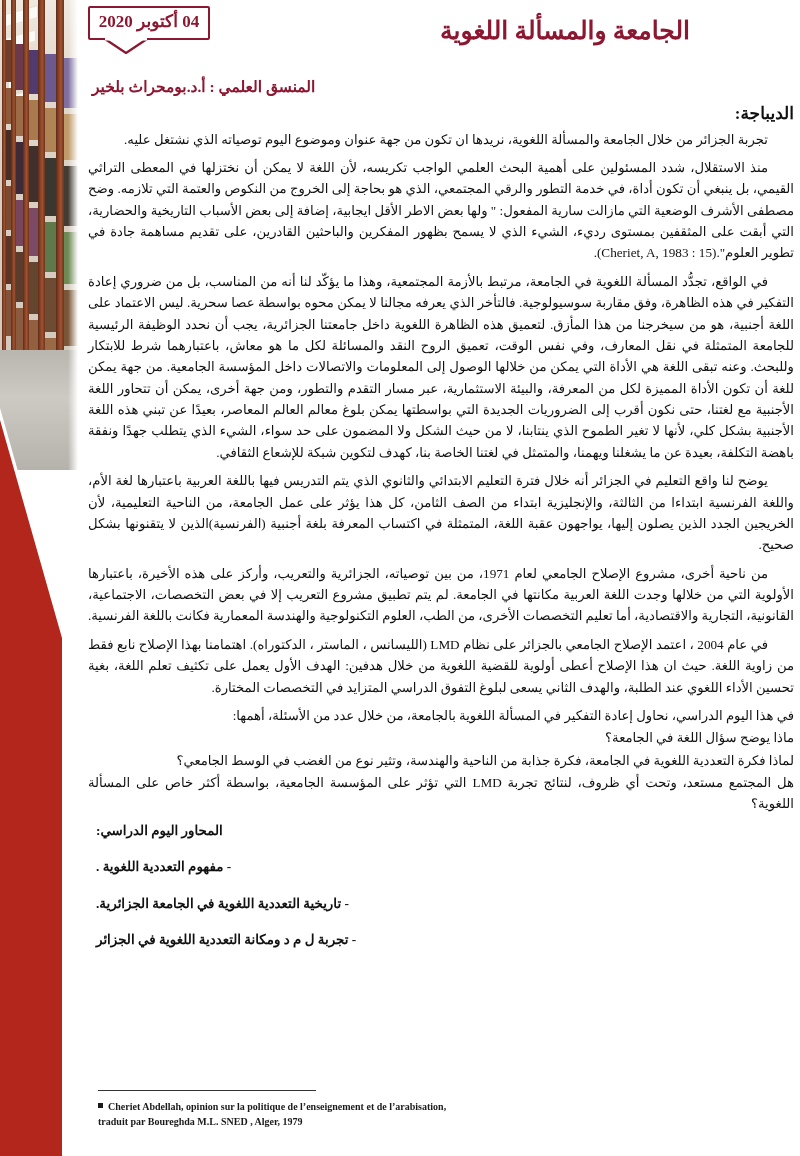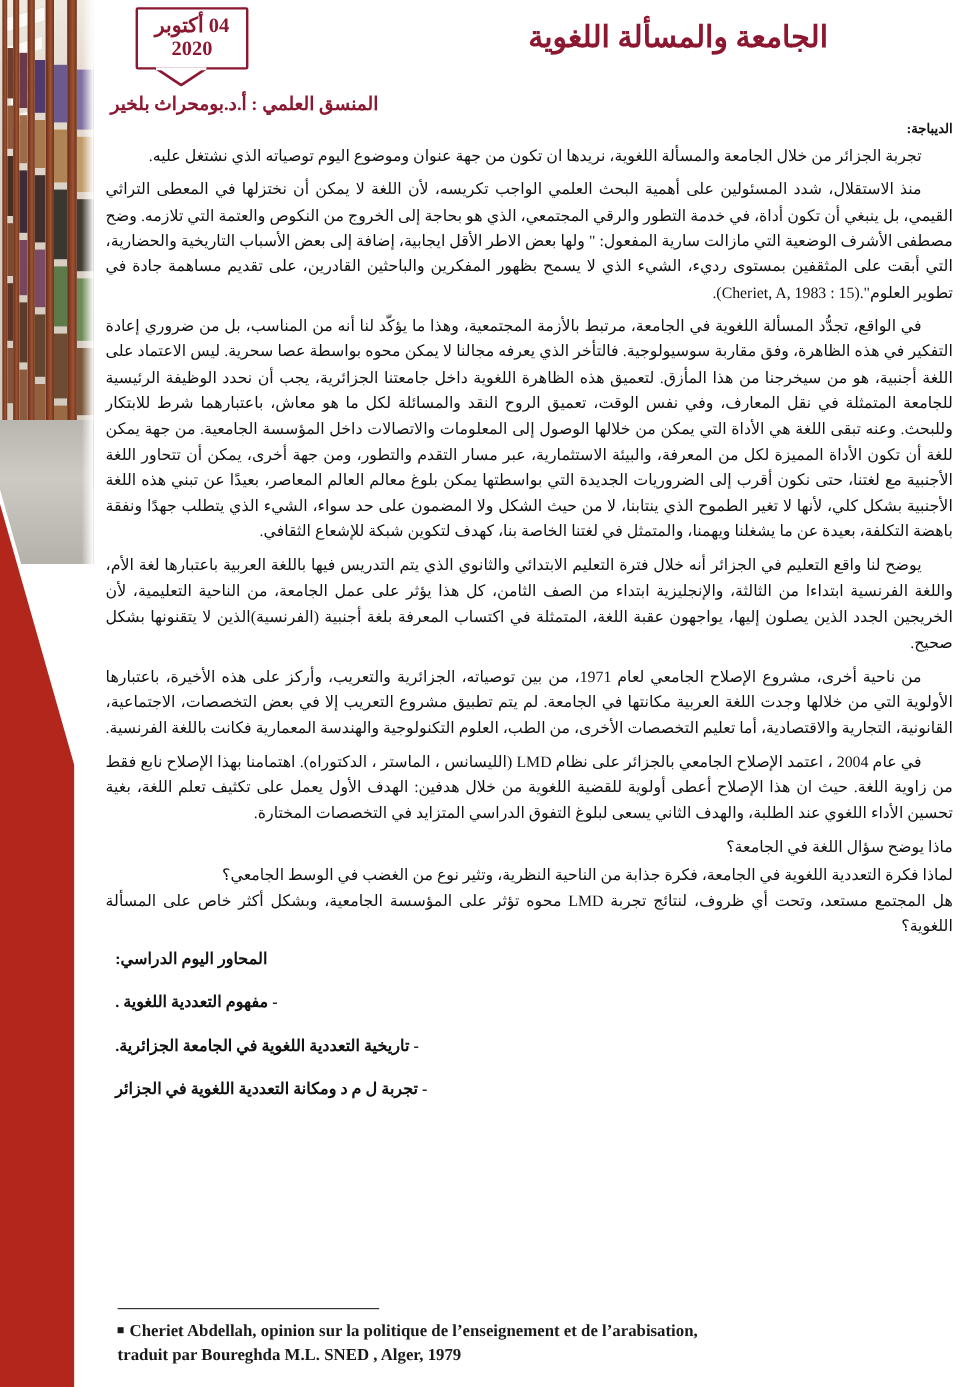--- a/index.html
+++ b/index.html
@@ -98,22 +98,21 @@
     position: absolute;
     left: 78px;
     top: 0;
     width: 722px;
     height: 106px;
   }
   #date-callout {
     position: absolute;
     left: 10px;
     top: 6px;
-    width: 94px;
-    margin-left: 25px;
+    width: 122px;
   }
   #date-box {
     border: 2px solid #8c1731;
     border-radius: 2px;
     padding: 5px 7px 6px 7px;
     text-align: center;
     font-size: 17px;
     font-weight: 700;
     color: #8c1731;
     font-family: "Liberation Serif","DejaVu Serif",serif;
@@ -155,21 +154,21 @@
     left: 88px;
     top: 100px;
     width: 706px;
     direction: rtl;
     text-align: justify;
     font-size: 13.2px;
     line-height: 1.62;
   }
   .section-label {
     font-weight: 700;
-    font-size: 11px;
+    font-size: 17px;
     margin: 0 0 1px 0;
   }
   p.para {
     margin: 0 0 7px 0;
     text-indent: 26px;
     text-align: justify;
     text-justify: inter-word;
   }
   p.qline {
     margin: 0;
@@ -210,21 +209,21 @@
     border-top: 1px solid #333333;
   }
   #footnote {
     position: absolute;
     left: 98px;
     top: 1100px;
     width: 560px;
     direction: ltr;
     text-align: left;
     font-family: "Liberation Serif","DejaVu Serif",serif;
-    font-size: 14px;
+    font-size: 10px;
     font-weight: 700;
     color: #1a1a1a;
     line-height: 1.45;
   }
   #footnote .fn-bullet {
     display: inline-block;
     width: 5px;
     height: 5px;
     background: #1a1a1a;
     margin-right: 5px;
@@ -315,23 +314,24 @@
 
   <div class="section-label">الديباجة:</div>
 
   <p class="para">تجربة الجزائر من خلال الجامعة والمسألة اللغوية، نريدها ان تكون من جهة عنوان وموضوع اليوم توصياته الذي نشتغل عليه.</p>
   <p class="para">منذ الاستقلال، شدد المسئولين على أهمية البحث العلمي الواجب تكريسه، لأن اللغة لا يمكن أن نختزلها في المعطى التراثي القيمي، بل ينبغي أن تكون أداة، في خدمة التطور والرقي المجتمعي، الذي هو بحاجة إلى الخروج من النكوص والعتمة التي تلازمه. وضح مصطفى الأشرف الوضعية  التي مازالت سارية المفعول: " ولها بعض الاطر الأقل ايجابية، إضافة إلى بعض الأسباب التاريخية والحضارية، التي أبقت على المثقفين بمستوى رديء، الشيء الذي لا يسمح بظهور المفكرين والباحثين القادرين، على تقديم مساهمة جادة في تطوير العلوم".(Cheriet, A,  1983 : 15).</p>
   <p class="para">في الواقع، تجدُّد المسألة اللغوية في الجامعة، مرتبط بالأزمة المجتمعية، وهذا ما يؤكّد لنا أنه من المناسب، بل من ضروري إعادة التفكير في هذه الظاهرة، وفق مقاربة سوسيولوجية. فالتأخر الذي يعرفه مجالنا لا يمكن محوه بواسطة عصا سحرية. ليس الاعتماد على اللغة أجنبية، هو من سيخرجنا من هذا المأزق. لتعميق هذه الظاهرة اللغوية داخل جامعتنا الجزائرية، يجب أن نحدد الوظيفة الرئيسية للجامعة المتمثلة في نقل المعارف، وفي نفس الوقت، تعميق الروح النقد والمسائلة لكل ما هو معاش، باعتبارهما شرط للابتكار وللبحث. وعنه تبقى اللغة هي الأداة التي يمكن من خلالها الوصول إلى المعلومات والاتصالات داخل المؤسسة الجامعية. من جهة يمكن للغة أن تكون الأداة المميزة لكل من المعرفة، والبيئة الاستثمارية، عبر مسار التقدم والتطور، ومن جهة أخرى، يمكن أن تتحاور اللغة الأجنبية مع لغتنا، حتى نكون أقرب إلى الضروريات الجديدة التي بواسطتها يمكن بلوغ معالم العالم المعاصر، بعيدًا عن تبني هذه اللغة الأجنبية بشكل كلي، لأنها لا تغير الطموح الذي ينتابنا، لا من حيث الشكل ولا المضمون على حد  سواء، الشيء الذي يتطلب جهدًا ونفقة باهضة التكلفة، بعيدة عن ما يشغلنا ويهمنا، والمتمثل في لغتنا الخاصة بنا، كهدف لتكوين  شبكة للإشعاع الثقافي.</p>
   <p class="para">يوضح لنا واقع التعليم في الجزائر أنه  خلال فترة التعليم  الابتدائي والثانوي الذي يتم التدريس فيها باللغة العربية باعتبارها لغة الأم، واللغة الفرنسية ابتداءا من الثالثة، والإنجليزية ابتداء من الصف الثامن، كل هذا يؤثر على عمل الجامعة، من الناحية التعليمية، لأن الخريجين الجدد الذين يصلون إليها، يواجهون عقبة اللغة، المتمثلة في اكتساب المعرفة بلغة أجنبية (الفرنسية)الذين لا يتقنونها بشكل صحيح.</p>
   <p class="para">من ناحية أخرى، مشروع الإصلاح الجامعي لعام 1971، من بين توصياته، الجزائرية والتعريب، وأركز على هذه الأخيرة، باعتبارها الأولوية التي من خلالها وجدت اللغة العربية مكانتها في الجامعة. لم يتم تطبيق مشروع التعريب إلا في بعض التخصصات، الاجتماعية، القانونية، التجارية والاقتصادية، أما تعليم التخصصات الأخرى، من  الطب، العلوم التكنولوجية والهندسة المعمارية فكانت باللغة الفرنسية.</p>
   <p class="para">في عام 2004 ، اعتمد الإصلاح الجامعي بالجزائر على نظام LMD (الليسانس ، الماستر ، الدكتوراه). اهتمامنا بهذا الإصلاح نابع فقط من زاوية اللغة. حيث ان هذا الإصلاح أعطى أولوية للقضية اللغوية من خلال هدفين: الهدف الأول يعمل على تكثيف تعلم اللغة، بغية تحسين الأداء اللغوي عند الطلبة، والهدف الثاني يسعى لبلوغ  التفوق الدراسي المتزايد في التخصصات المختارة.</p>
 
+  <p class="qline tight">في هذا اليوم الدراسي، نحاول إعادة التفكير في المسألة اللغوية  بالجامعة، من خلال عدد من الأسئلة، أهمها:</p>
   <p class="qline tight">ماذا يوضح سؤال اللغة في الجامعة؟</p>
-  <p class="qline tight">لماذا فكرة التعددية اللغوية في الجامعة، فكرة جذابة من الناحية النظرية، وتثير نوع من الغضب في الوسط الجامعي؟</p>
-  <p class="qline tight">هل المجتمع مستعد، وتحت أي ظروف، لنتائج تجربة LMD محوه تؤثر على المؤسسة الجامعية، وبشكل أكثر خاص على المسألة اللغوية؟</p>
+  <p class="qline tight">لماذا فكرة التعددية اللغوية في الجامعة، فكرة جذابة من الناحية والهندسة، وتثير نوع من الغضب في الوسط الجامعي؟</p>
+  <p class="qline tight">هل المجتمع مستعد، وتحت أي ظروف، لنتائج تجربة LMD التي تؤثر على المؤسسة الجامعية، بواسطة أكثر خاص على المسألة اللغوية؟</p>
 
   <div class="axes-title">المحاور اليوم الدراسي:</div>
   <ul id="axes">
     <li>- مفهوم التعددية اللغوية .</li>
     <li>- تاريخية التعددية اللغوية في الجامعة الجزائرية.</li>
     <li>- تجربة ل م د ومكانة التعددية اللغوية في الجزائر</li>
   </ul>
 </div>
 
 <div id="footnote-rule"></div>

